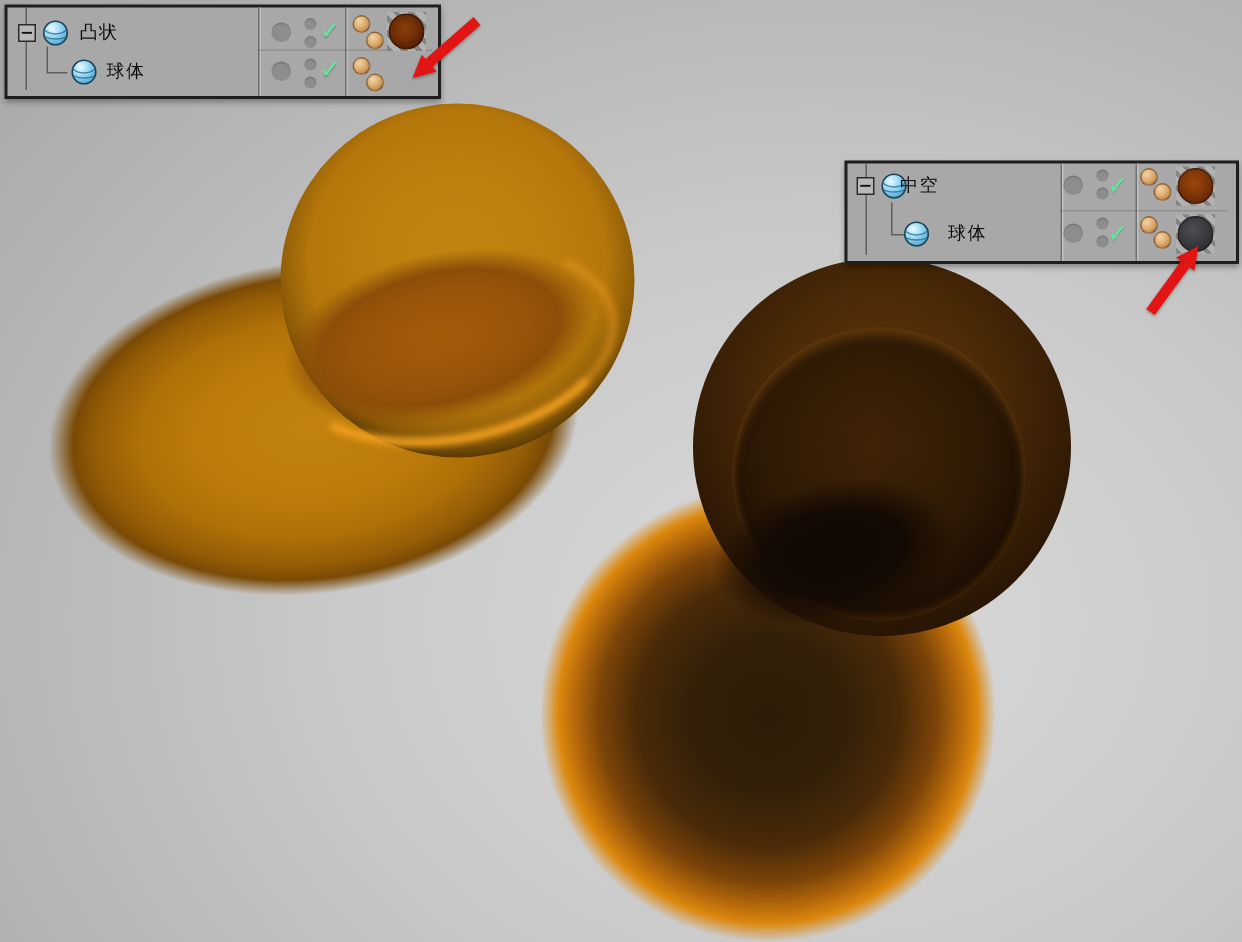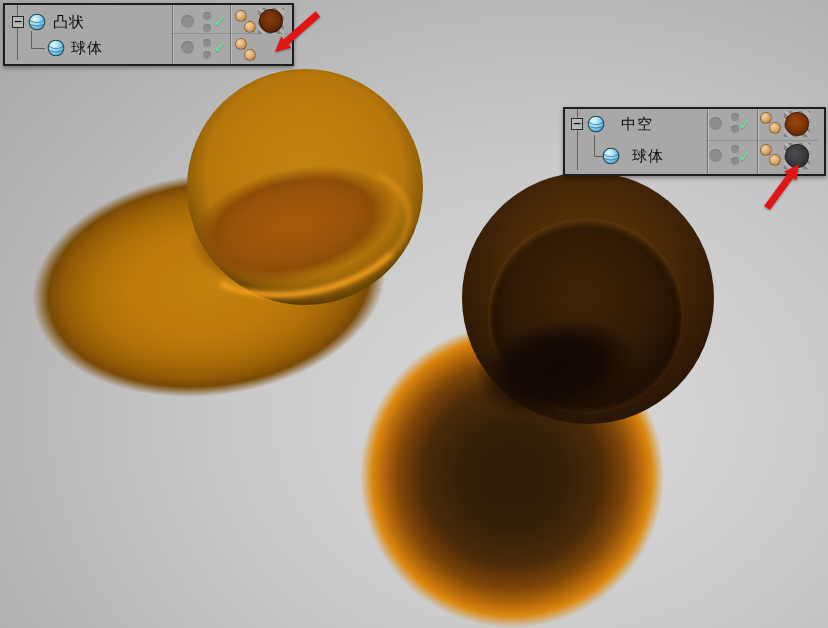--- a/index.html
+++ b/index.html
@@ -56,21 +56,21 @@
   }
   .panel *{position:absolute;box-sizing:border-box;}
   .vsep{top:0;bottom:0;width:1px;background:#707070;box-shadow:1px 0 0 rgba(210,210,210,.6);}
   .rowsep{height:1px;background:rgba(0,0,0,.14);}
   .tline{background:#5f5f5f;}
   .expand-box{
     width:12px;height:12px;background:#b9b9b9;border:1px solid #2a2a2a;
     color:#111;font:bold 11px/9px "DejaVu Sans",sans-serif;text-align:center;
   }
   .objicon{width:18px;height:18px;}
-  .obj-label{color:#0c0c0c;font-size:15px;line-height:17px;white-space:nowrap;letter-spacing:1px;}
+  .obj-label{color:#0c0c0c;font-size:12px;line-height:17px;white-space:nowrap;letter-spacing:1px;font-family:Liberation Mono, monospace;}
   .dot-lg{width:13px;height:13px;border-radius:50%;background:#8d8d8d;box-shadow:inset 0 1px 1px rgba(0,0,0,.15);}
   .dot-sm{width:8px;height:8px;border-radius:50%;background:#8d8d8d;box-shadow:inset 0 1px 1px rgba(0,0,0,.15);}
   .check{color:#62e69e;font-weight:bold;font-size:17px;line-height:17px;text-shadow:0 1px 1px rgba(0,0,0,.2);}
   .tag-ball{
     width:12px;height:12px;border-radius:50%;
     background:radial-gradient(circle at 35% 30%, #f2d4a4 0%, #dcab70 48%, #a86d36 100%);
     border:1px solid rgba(70,40,15,.45);
   }
   .swatch{
     width:26px;height:26px;
@@ -151,21 +151,21 @@
     <div class="tline" style="left:12px;top:0;width:1px;height:61px;"></div>
     <div class="tline" style="left:29px;top:26px;width:1px;height:21px;"></div>
     <div class="tline" style="left:29px;top:47px;width:14px;height:1px;"></div>
     <div class="expand-box" style="left:6px;top:9px;">−</div>
 
     <svg class="objicon" style="left:22px;top:6px;" viewBox="0 0 20 20">
       <circle cx="10" cy="10" r="8.7" fill="url(#ballGrad)" stroke="#1c4458" stroke-width="1.2"></circle>
       <path d="M2 8 A 13 13 0 0 0 18 8" fill="none" stroke="#2c6a8c" stroke-width="1" opacity=".8"></path>
       <path d="M2.5 13 A 15 10 0 0 0 17.5 13" fill="none" stroke="#2c6a8c" stroke-width="1" opacity=".8"></path>
     </svg>
-    <span class="obj-label" style="left:56px;top:7px;">中空</span>
+    <span class="obj-label" style="left:35px;top:7px;">中空</span>
 
     <svg class="objicon" style="left:37px;top:38px;" viewBox="0 0 20 20">
       <circle cx="10" cy="10" r="8.7" fill="url(#ballGrad)" stroke="#1c4458" stroke-width="1.2"></circle>
       <path d="M2 8 A 13 13 0 0 0 18 8" fill="none" stroke="#2c6a8c" stroke-width="1" opacity=".8"></path>
       <path d="M2.5 13 A 15 10 0 0 0 17.5 13" fill="none" stroke="#2c6a8c" stroke-width="1" opacity=".8"></path>
     </svg>
     <span class="obj-label" style="left:67px;top:39px;">球体</span>
 
     <div class="vsep" style="left:142px;"></div>
     <div class="vsep" style="left:192px;"></div>

